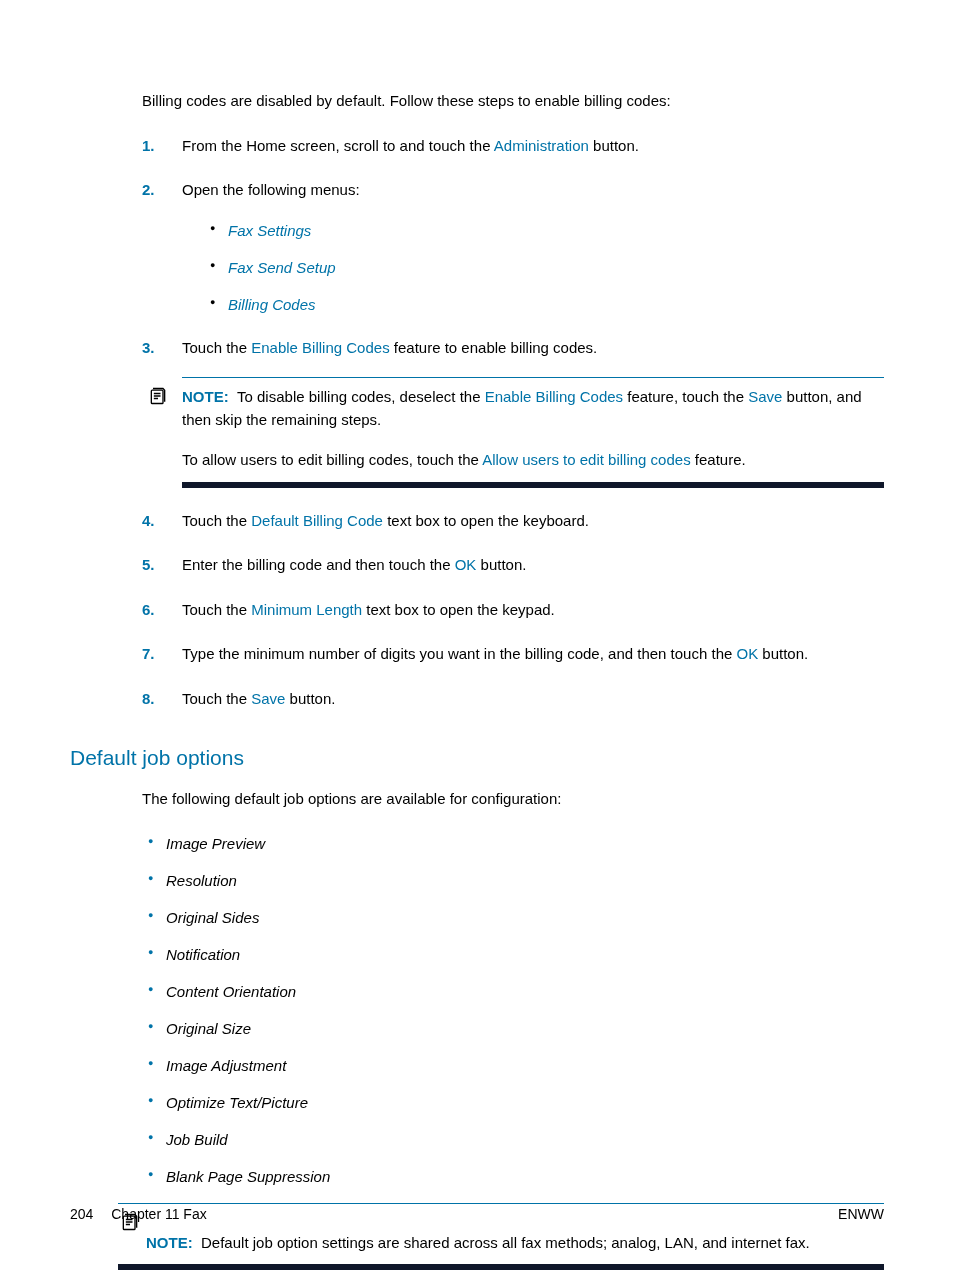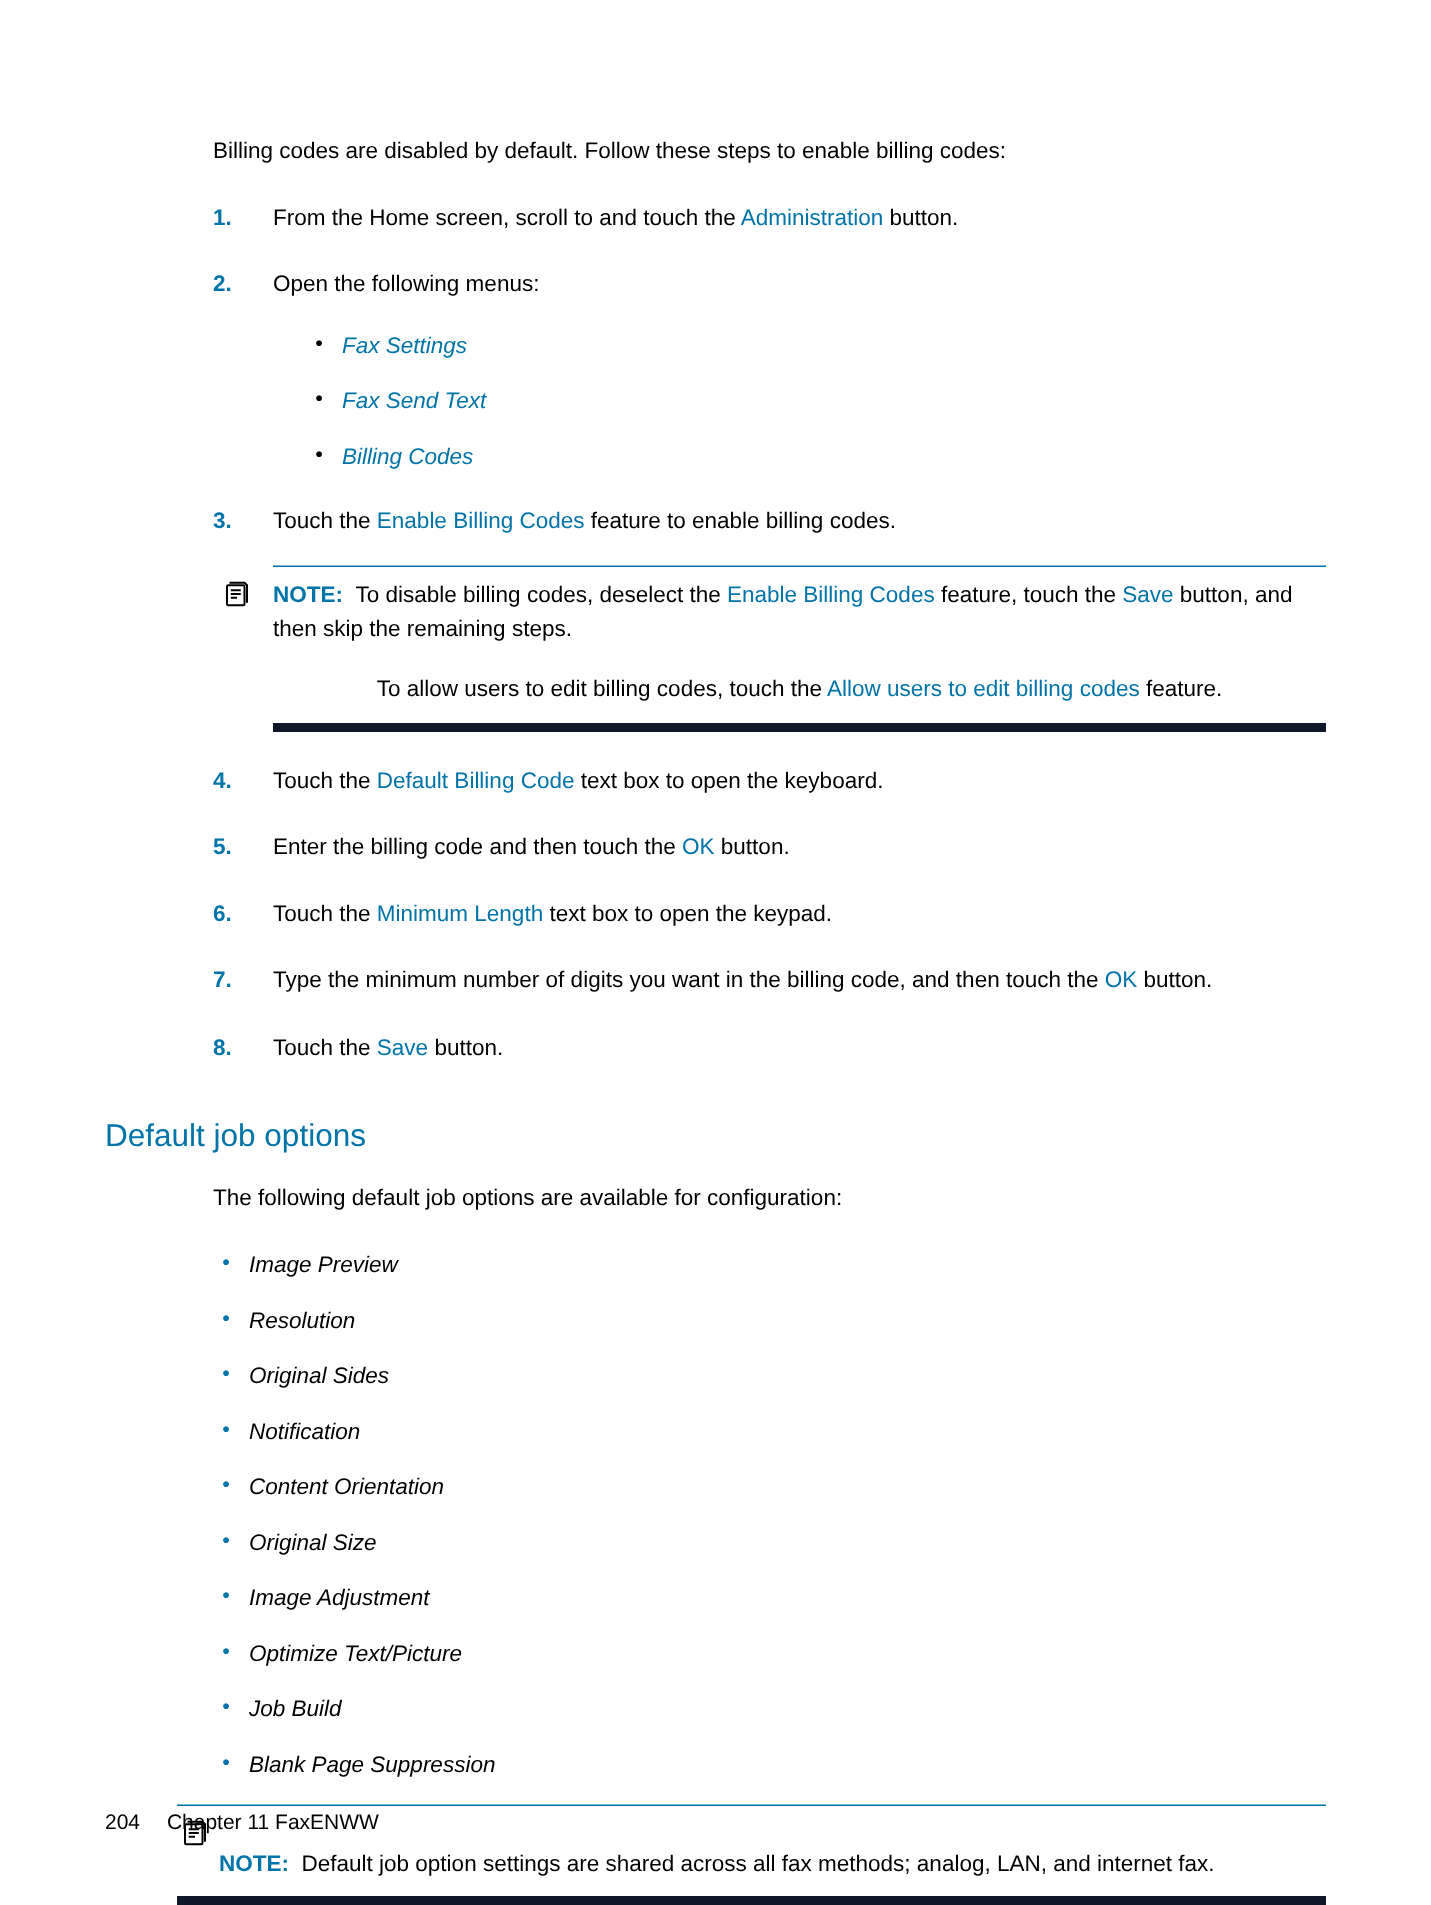--- a/index.html
+++ b/index.html
@@ -81,39 +81,38 @@
     color: #000;
   }
   .notebox.outer {
     margin-left: 0;
   }
   .notebox .note-line {
     line-height: 1.5;
   }
   .notebox .note-line.second {
     margin-top: 18px;
-    text-align: center;
   }
   .note-label {
     font-weight: bold;
     color: #0073a8;
   }
   h2.section {
     color: #0073a8;
     font-size: 21px;
     font-weight: normal;
     margin: 36px 0 18px -72px;
   }
   .footer {
     position: absolute;
     bottom: 48px;
     left: 70px;
     right: 70px;
     display: flex;
-    justify-content: flex-start;
+    justify-content: space-between;
     font-size: 14px;
   }
   .footer .page-num { margin-right: 14px; }
   .note-icon svg { width: 20px; height: 20px; }
   .in-note-content { padding-left: 0; }
 </style>
 </head>
 <body>
 
 <div class="page">
@@ -125,21 +124,21 @@
       <li>
         <span class="num">1.</span>
         <span><span>From the Home screen, scroll to and touch the </span><span class="link">Administration</span><span> button.</span></span>
       </li>
 
       <li>
         <span class="num">2.</span>
         <span>Open the following menus:</span>
         <ul class="sub">
           <li><span class="link">Fax Settings</span></li>
-          <li><span class="link">Fax Send Text</span></li>
+          <li><span class="link">Fax Send Setup</span></li>
           <li><span class="link">Billing Codes</span></li>
         </ul>
       </li>
 
       <li>
         <span class="num">3.</span>
         <span><span>Touch the </span><span class="link">Enable Billing Codes</span><span> feature to enable billing codes.</span></span>
 
         <div class="notebox" style="margin-top:18px;">
           <span class="note-icon">

